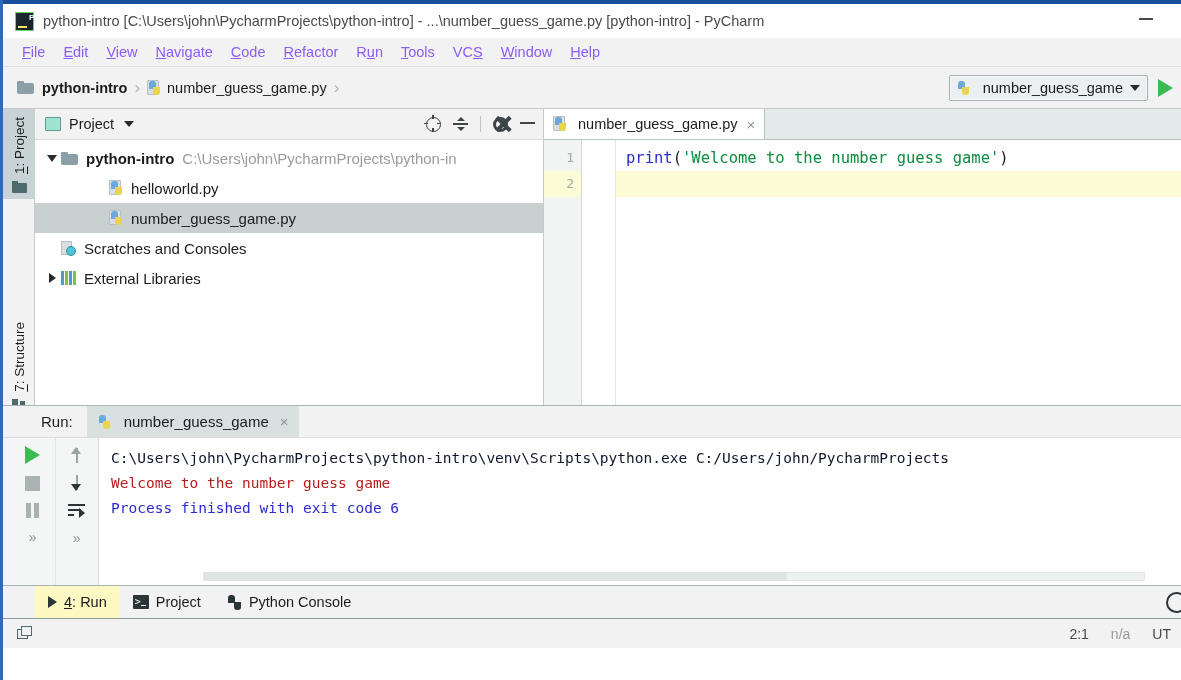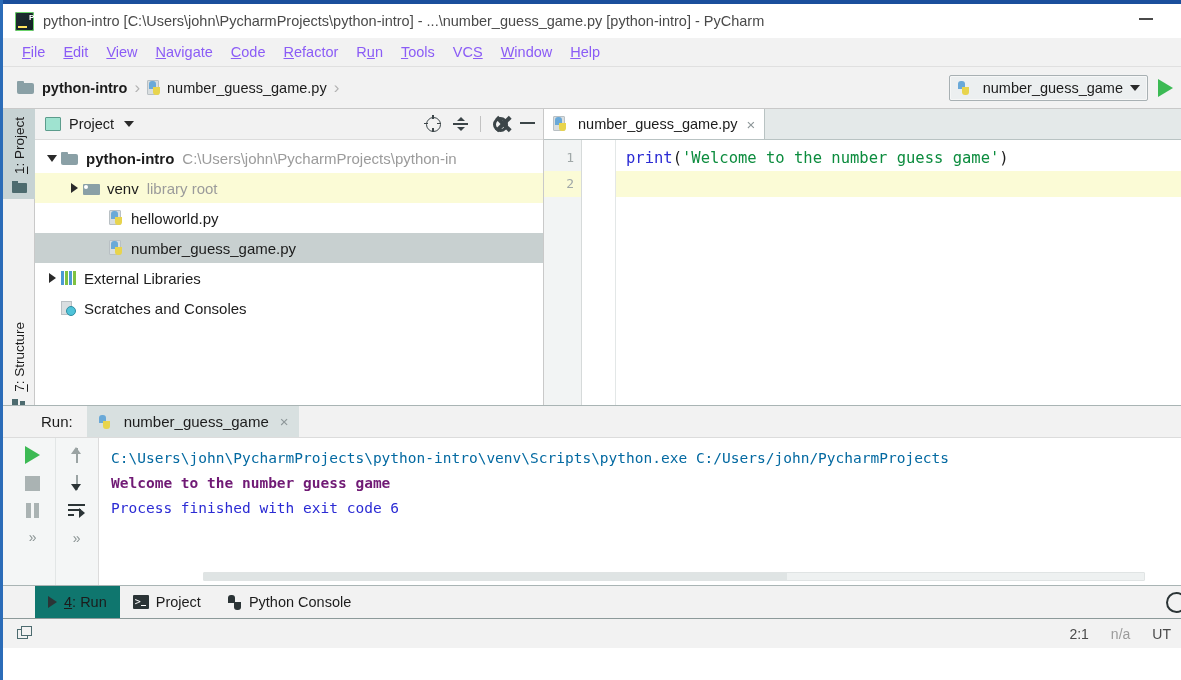--- a/index.html
+++ b/index.html
@@ -377,39 +377,39 @@
     border-top:5px solid transparent;border-bottom:5px solid transparent;border-left:6px solid #2b3436;
   }
   .console {
     flex: 1; padding: 8px 0 0 12px; min-width: 0; overflow: hidden; position: relative;
     background: #fff;
   }
   .cons-line {
     font-family: "DejaVu Sans Mono", monospace;
     font-size: 14.5px; line-height: 25px; white-space: pre;
   }
-  .cons-cmd { color: #0369a1; }
-  .cons-out { color: #701a75; font-weight: bold; }
+  .cons-cmd { color: #0f172a; }
+  .cons-out { color: #b91c1c; }
   .cons-fin { color: #2b2bd4; }
   .hscroll {
     position:absolute; left: 104px; right: 36px; bottom: 4px; height: 9px;
     background: #eef1f1; border: 1px solid #e0e4e4; border-radius: 1px;
   }
   .hscroll i { display:block; width: 62%; height: 100%; background: #dfe4e4; }
 
   
   .bottombar {
     height: 33px; background: #f2f2f2; border-top: 1px solid #a9b4b4;
     display: flex; align-items: stretch; padding-left: 32px; position: relative;
   }
   .bbtn {
     display: flex; align-items: center; gap: 7px; padding: 0 13px;
     font-size: 14.5px; color: #1c1c1c; white-space: nowrap; cursor: default;
   }
-  .bbtn.active { background: #0f766e; }
+  .bbtn.active { background: #fef9c3; }
   .bbtn u { text-decoration: underline; }
   .bb-play { width:0;height:0;border-top:6px solid transparent;border-bottom:6px solid transparent;border-left:9px solid #2b3436;}
   .bb-todo { width:15px;height:12px;position:relative;}
   .bb-todo i{position:absolute;left:5px;width:10px;height:2px;background:#2b3436;}
   .bb-todo i:nth-child(1){top:0;}
   .bb-todo i:nth-child(2){top:5px;}
   .bb-todo i:nth-child(3){top:10px;}
   .bb-todo::before{content:'';position:absolute;left:0;top:0;width:2.5px;height:2px;background:#2b3436;box-shadow:0 5px 0 #2b3436,0 10px 0 #2b3436;}
   .bb-term {
     width:16px;height:14px;background:#2b3436;border-radius:1px;position:relative;
@@ -533,66 +533,58 @@
 
         <div class="trow" style="padding-left:8px;">
           <span class="twist">
               <i class="caret-d"></i>
             </span>
           <div class="folder-ico"></div>
           <span class="tname bold">python-intro</span>
           <span class="tsub">C:\Users\john\PycharmProjects\python-in</span>
         </div>
 
-        <div class="trow hl-yellow" style="padding-left:30px;">
-          <span class="twist">
-              <i class="caret-r"></i>
-            </span>
-          <div class="venv-ico"></div>
-          <span class="tname">venv</span>
-          <span class="tsub">library root</span>
-        </div>
 
         <div class="trow" style="padding-left:74px;">
           <div class="py-ico tfile-ico">
             <div class="page"></div>
               <div class="b"></div>
               <div class="y"></div>
           </div>
           <span class="tname">helloworld.py</span>
         </div>
 
         <div class="trow hl-sel" style="padding-left:74px;">
           <div class="py-ico tfile-ico">
             <div class="page"></div>
               <div class="b"></div>
               <div class="y"></div>
           </div>
           <span class="tname">number_guess_game.py</span>
         </div>
 
-        <div class="trow" style="padding-left:8px;">
-          <span class="twist">
-              <i class="caret-r"></i>
-            </span>
-          <div class="lib-ico">
-              <i></i>
-              <i></i>
-              <i></i>
-              <i></i>
-            </div>
-          <span class="tname">External Libraries</span>
-        </div>
-
         <div class="trow" style="padding-left:26px;">
           <div class="scr-ico">
             <div class="pg"></div>
               <div class="cl"></div>
           </div>
           <span class="tname">Scratches and Consoles</span>
+        </div>
+
+        <div class="trow" style="padding-left:8px;">
+          <span class="twist">
+              <i class="caret-r"></i>
+            </span>
+          <div class="lib-ico">
+              <i></i>
+              <i></i>
+              <i></i>
+              <i></i>
+            </div>
+          <span class="tname">External Libraries</span>
         </div>
 
       </div>
     </div>
 
     <div class="editor-col">
       <div class="tabbar">
         <div class="etab">
           <div class="py-ico">
             <div class="page"></div>

